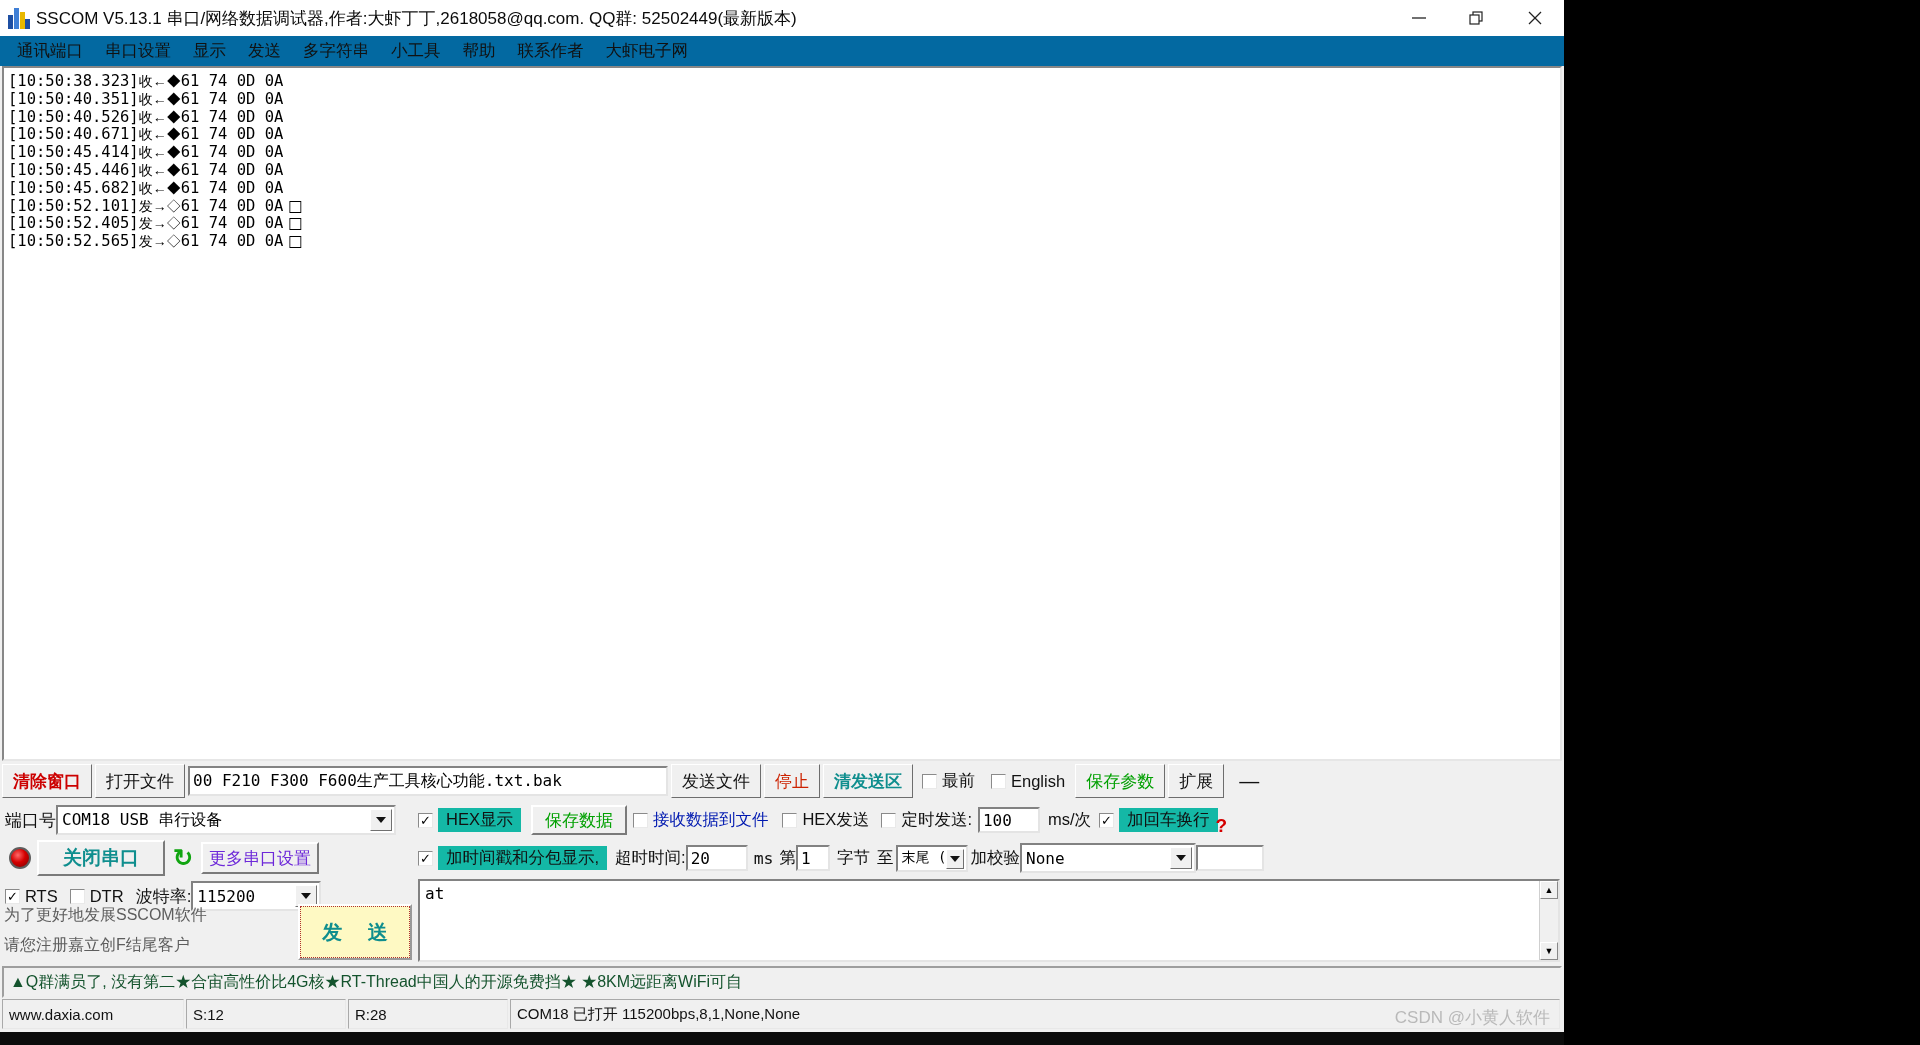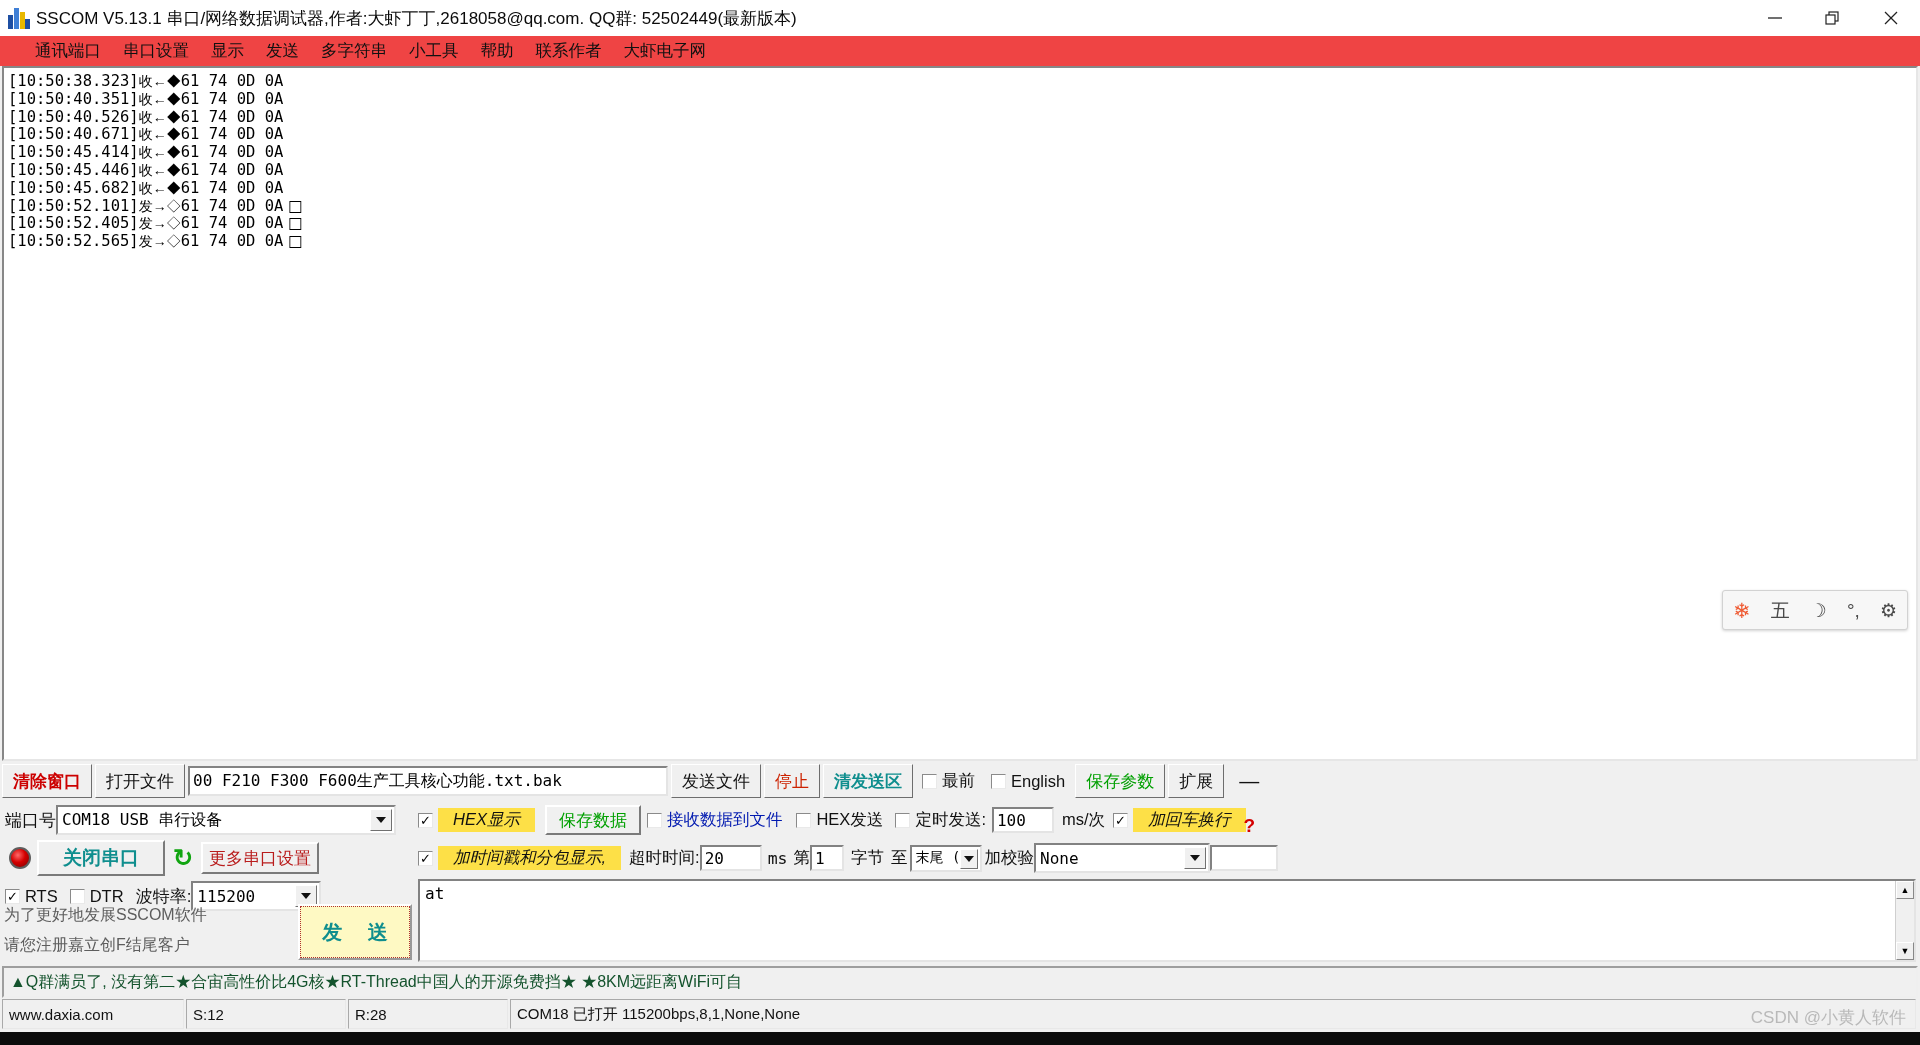--- a/index.html
+++ b/index.html
@@ -4,21 +4,21 @@
 <style>
   * { box-sizing: border-box; }
   html, body {
     margin: 0; padding: 0;
     width: 1920px; height: 1045px;
     overflow: hidden;
     background: #000;
     font-family: "Liberation Sans", sans-serif;
   }
   #app {
-    width: 1920px; height: 1045px;
+    width: 1564px; height: 1045px;
     position: relative;
     background: #f0f0f0;
     display: flex; flex-direction: column;
   }
 
   
   .titlebar {
     height: 36px; min-height: 36px;
     background: #ffffff;
     display: flex; align-items: center;
@@ -44,23 +44,23 @@
   .winbtn {
     width: 58px; height: 36px; display: flex;
     align-items: center; justify-content: center;
     color: #333; font-size: 15px; line-height: 1;
   }
   .winbtn svg { display:block; }
 
   
   .menubar {
     height: 30px; min-height: 30px;
-    background: #ef4444;
+    background: #0369a1;
     display: flex; align-items: center;
-    padding-left: 24px; gap: 0px;
+    padding-left: 6px; gap: 0px;
   }
   .menuitem {
     font-size: 16.5px; color: #111;
     padding: 2px 11px; white-space: nowrap;
     font-family: "Liberation Sans", sans-serif;
   }
 
   
   .logwrap {
     flex: 1; margin: 0 2px 0 2px;
@@ -173,21 +173,21 @@
     border: 2px solid #5d5d5d; flex: none; margin: 0 6px 0 4px;
   }
   .openbtn {
     width: 128px; height: 36px;
     border: 2px solid #fff; border-right-color: #7a7a7a; border-bottom-color: #7a7a7a;
     background: #f0f0f0; color: #0f8e8e; font-weight: bold; font-size: 19px;
     display: flex; align-items: center; justify-content: center; flex: none;
   }
   .refresh { color: #11a511; font-size: 24px; margin: 0 8px; font-weight: bold; }
   .morebtn {
-    height: 32px; padding: 0 6px; font-size: 17px; color: #b91c1c;
+    height: 32px; padding: 0 6px; font-size: 17px; color: #6d28d9;
     border: 2px solid #fff; border-right-color: #7a7a7a; border-bottom-color: #7a7a7a;
     background: #f0f0f0; display: flex; align-items: center; flex: none;
   }
   .register {
     position: absolute; left: 0; bottom: 4px; width: 292px; height: 62px;
     font-size: 16px; color: #5d5d5d; line-height: 30px;
     font-family: "Liberation Sans", sans-serif; padding-left: 2px;
   }
   .sendbtn {
     position: absolute; left: 296px; bottom: 6px;
@@ -200,21 +200,21 @@
   .sendbtn span {
     border: 1.5px dotted #b03030;
     width: 100%; height: 100%;
     display: flex; align-items: center; justify-content: center;
     color: #0f8e8e; font-weight: bold; font-size: 20px; letter-spacing: 10px;
     text-indent: 10px;
   }
 
   .right-col { flex: 1; display: flex; flex-direction: column; padding-left: 4px; }
   .optrow { display: flex; align-items: center; height: 38px; gap: 0; }
-  .hl { background: #fde047; padding: 1px 15px; font-style: italic; }
+  .hl { background: #14b8a6; padding: 1px 8px; }
   .blue { color: #0019b0; }
   .tinybtn {
     height: 30px; padding: 0 12px; font-size: 17px; color: #00a000;
     border: 2px solid #fff; border-right-color: #7a7a7a; border-bottom-color: #7a7a7a;
     background: #f0f0f0; display: flex; align-items: center; margin: 0 6px;
   }
   .numbox {
     height: 26px; background: #fff;
     border: 2px solid #828282; border-right-color: #e4e4e4; border-bottom-color: #e4e4e4;
     font-family: "DejaVu Sans Mono", monospace; font-size: 16px;

